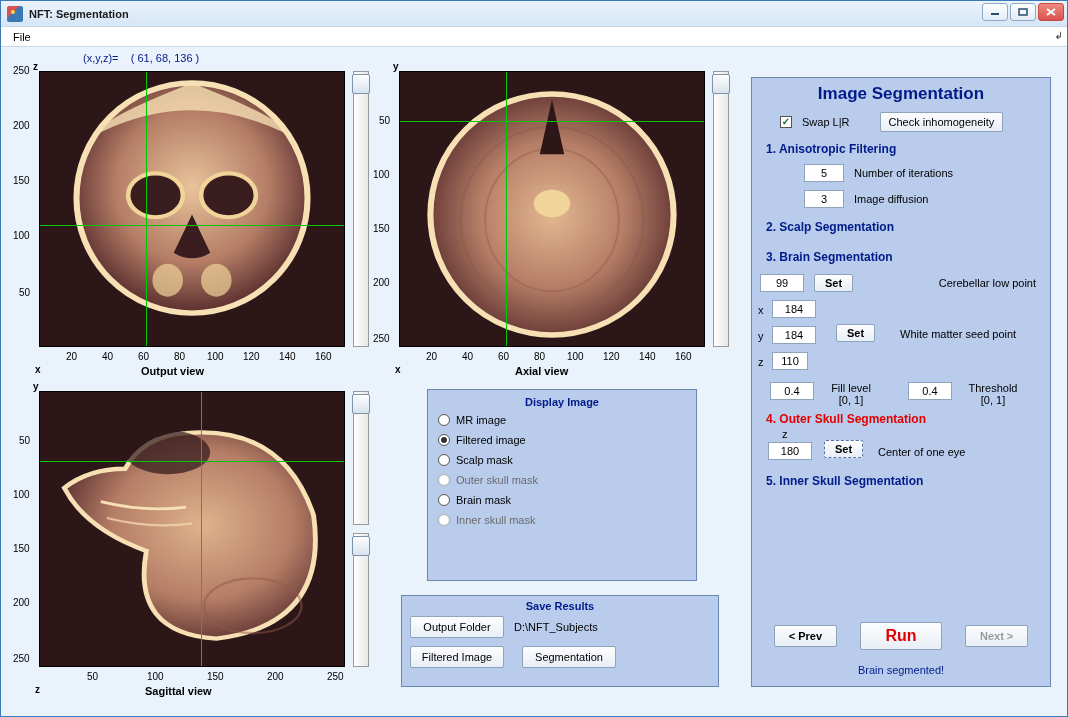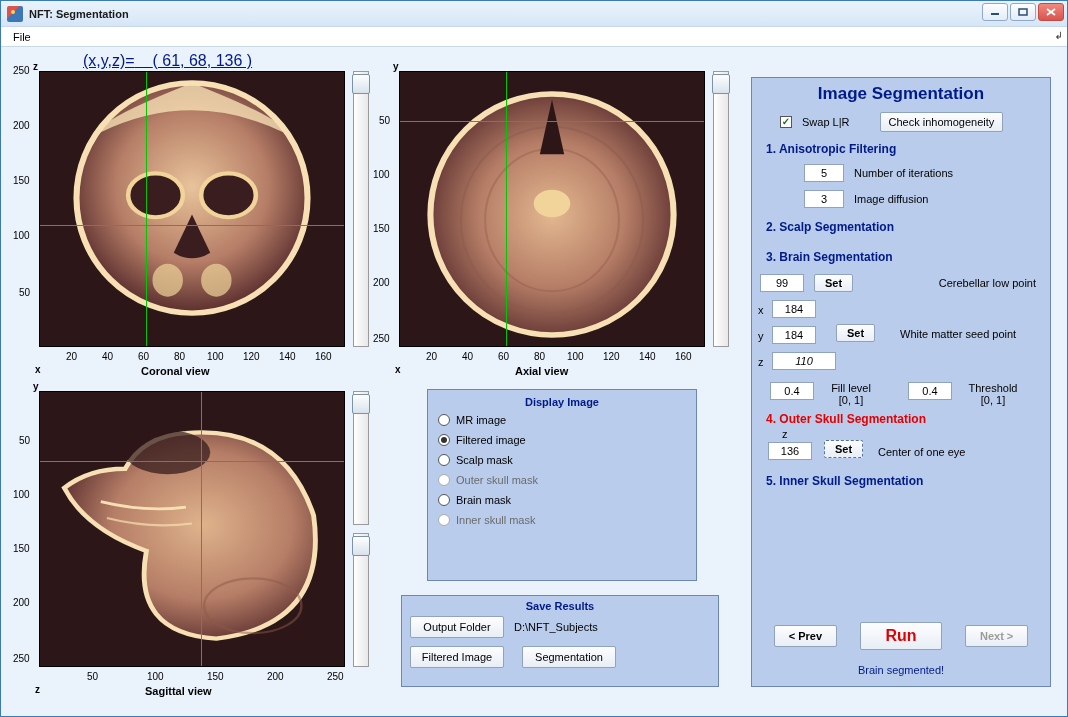--- a/index.html
+++ b/index.html
@@ -25,21 +25,21 @@
   .client { background:#eaf2fc; height:calc(717px - 26px - 20px - 2px); position:relative; }
 
   .view { position:absolute; }
   .axisbox { position:absolute; border:1px solid #000; overflow:hidden; }
   .crossh { position:absolute; background:#00c800; }
   .tick { position:absolute; font-size:10px; color:#000; }
   .axislab { position:absolute; font-size:10px; font-weight:bold; }
   .viewcap { position:absolute; font-weight:bold; font-size:11px; }
   .slider { position:absolute; width:16px; background:linear-gradient(to right,#fff,#e8e8e8); border:1px solid #9a9a9a; }
   .slider .thumb { position:absolute; left:-2px; width:18px; height:20px; background:linear-gradient(#fefefe,#d8e2ec); border:1px solid #7c92aa; border-radius:2px; }
-  .coords { position:absolute; color:#001a8a; font-size:16px;text-decoration:underline; }
+  .coords { position:absolute; color:#001a8a; font-size:11px; }
 
   
   .panel { position:absolute; background:#b9ccec; border:1px solid #6b88b5; }
   .panel .ptitle { text-align:center; font-weight:bold; color:#001a8a; padding:6px 0 2px; }
   .radio-row, .chk-row { display:flex; align-items:center; gap:6px; padding:4px 10px; font-size:11px; color:#000; }
   .radio-row.disabled { color:#6b6b6b; }
   .radio { width:12px;height:12px;border:1px solid #555;border-radius:50%;background:#fff;display:inline-flex;align-items:center;justify-content:center; }
   .radio .dot { width:6px;height:6px;background:#333;border-radius:50%; }
   .radio.disabled { border-color:#aaa; }
   .chk { width:12px;height:12px;border:1px solid #555;background:#fff;display:inline-flex;align-items:center;justify-content:center;font-size:10px;line-height:10px;color:#1a6b2d;font-weight:bold; }
@@ -130,21 +130,21 @@
     <span class="tick" style="top:286px; left:55px;">20</span>
     <span class="tick" style="top:286px; left:91px;">40</span>
     <span class="tick" style="top:286px; left:127px;">60</span>
     <span class="tick" style="top:286px; left:163px;">80</span>
     <span class="tick" style="top:286px; left:196px;">100</span>
     <span class="tick" style="top:286px; left:232px;">120</span>
     <span class="tick" style="top:286px; left:268px;">140</span>
     <span class="tick" style="top:286px; left:304px;">160</span>
     <span class="axislab" style="left:24px; top:299px;">x</span>
     <span class="axislab" style="left:22px; top:-4px;">z</span>
-    <span class="viewcap" style="left:130px; top:300px;">Coronal view</span>
+    <span class="viewcap" style="left:130px; top:300px;">Output view</span>
     <div class="slider" style="left:342px; top:6px; height:276px;">
         <div class="thumb" style="top:2px;"></div>
       </div>
   </div>
 
   <div class="view" style="left:370px; top:18px; width:360px; height:318px;">
     <div class="axisbox" style="left:28px; top:6px; width:306px; height:276px;">
       <svg class="brain-svg" viewBox="0 0 100 100" preserveAspectRatio="none">
         <rect width="100" height="100" fill="#2d1618"></rect>
         <radialGradient id="gax" cx="50%" cy="50%" r="55%">
@@ -293,41 +293,41 @@
       <span style="flex:1"></span>
       <span class="smalllab" style="margin-right:14px;">Cerebellar low point</span>
     </div>
 
     <div style="position:relative; height:78px; margin-top:4px;">
       <span style="position:absolute; left:6px; top:6px;" class="smalllab">x</span>
       <span class="numfield" style="position:absolute; left:20px; top:2px; width:44px;">184</span>
       <span style="position:absolute; left:6px; top:32px;" class="smalllab">y</span>
       <span class="numfield" style="position:absolute; left:20px; top:28px; width:44px;">184</span>
       <span style="position:absolute; left:6px; top:58px;" class="smalllab">z</span>
-      <span class="numfield" style="position:absolute; left:20px; top:54px; width:64px;font-style:italic;">110</span>
+      <span class="numfield" style="position:absolute; left:20px; top:54px; width:36px;">110</span>
       <span class="btn" style="position:absolute; left:84px; top:26px; padding:2px 10px; font-weight:bold;">Set</span>
       <span class="smalllab" style="position:absolute; left:148px; top:30px;">White matter seed point</span>
     </div>
 
     <div style="display:flex; align-items:flex-start; gap:14px; padding:6px 14px 0 18px;">
       <span class="numfield" style="width:44px;">0.4</span>
       <span class="smalllab" style="width:46px; text-align:center;">
         <span>Fill level</span><br><span>[0, 1]</span>
       </span>
       <span style="width:6px;"></span>
       <span class="numfield" style="width:44px;">0.4</span>
       <span class="smalllab" style="width:54px; text-align:center;">
         <span>Threshold</span><br><span>[0, 1]</span>
       </span>
     </div>
 
     <div class="section red">4. Outer Skull Segmentation</div>
     <div style="position:relative; height:40px;">
       <span class="smalllab" style="position:absolute; left:30px; top:0;">z</span>
-      <span class="numfield" style="position:absolute; left:16px; top:14px; width:44px;">136</span>
+      <span class="numfield" style="position:absolute; left:16px; top:14px; width:44px;">180</span>
       <span class="btn dashed" style="position:absolute; left:72px; top:12px; padding:2px 10px; font-weight:bold;">Set</span>
       <span class="smalllab" style="position:absolute; left:126px; top:18px;">Center of one eye</span>
     </div>
 
     <div class="section">5. Inner Skull Segmentation</div>
 
     <div style="position:absolute; bottom:36px; left:0; right:0; display:flex; align-items:center; justify-content:space-around; padding:0 10px;">
       <span class="btn" style="padding:4px 14px; font-weight:bold;">&lt; Prev</span>
       <span class="btn run">Run</span>
       <span class="btn disabled" style="padding:4px 14px; font-weight:bold;">Next &gt;</span>

